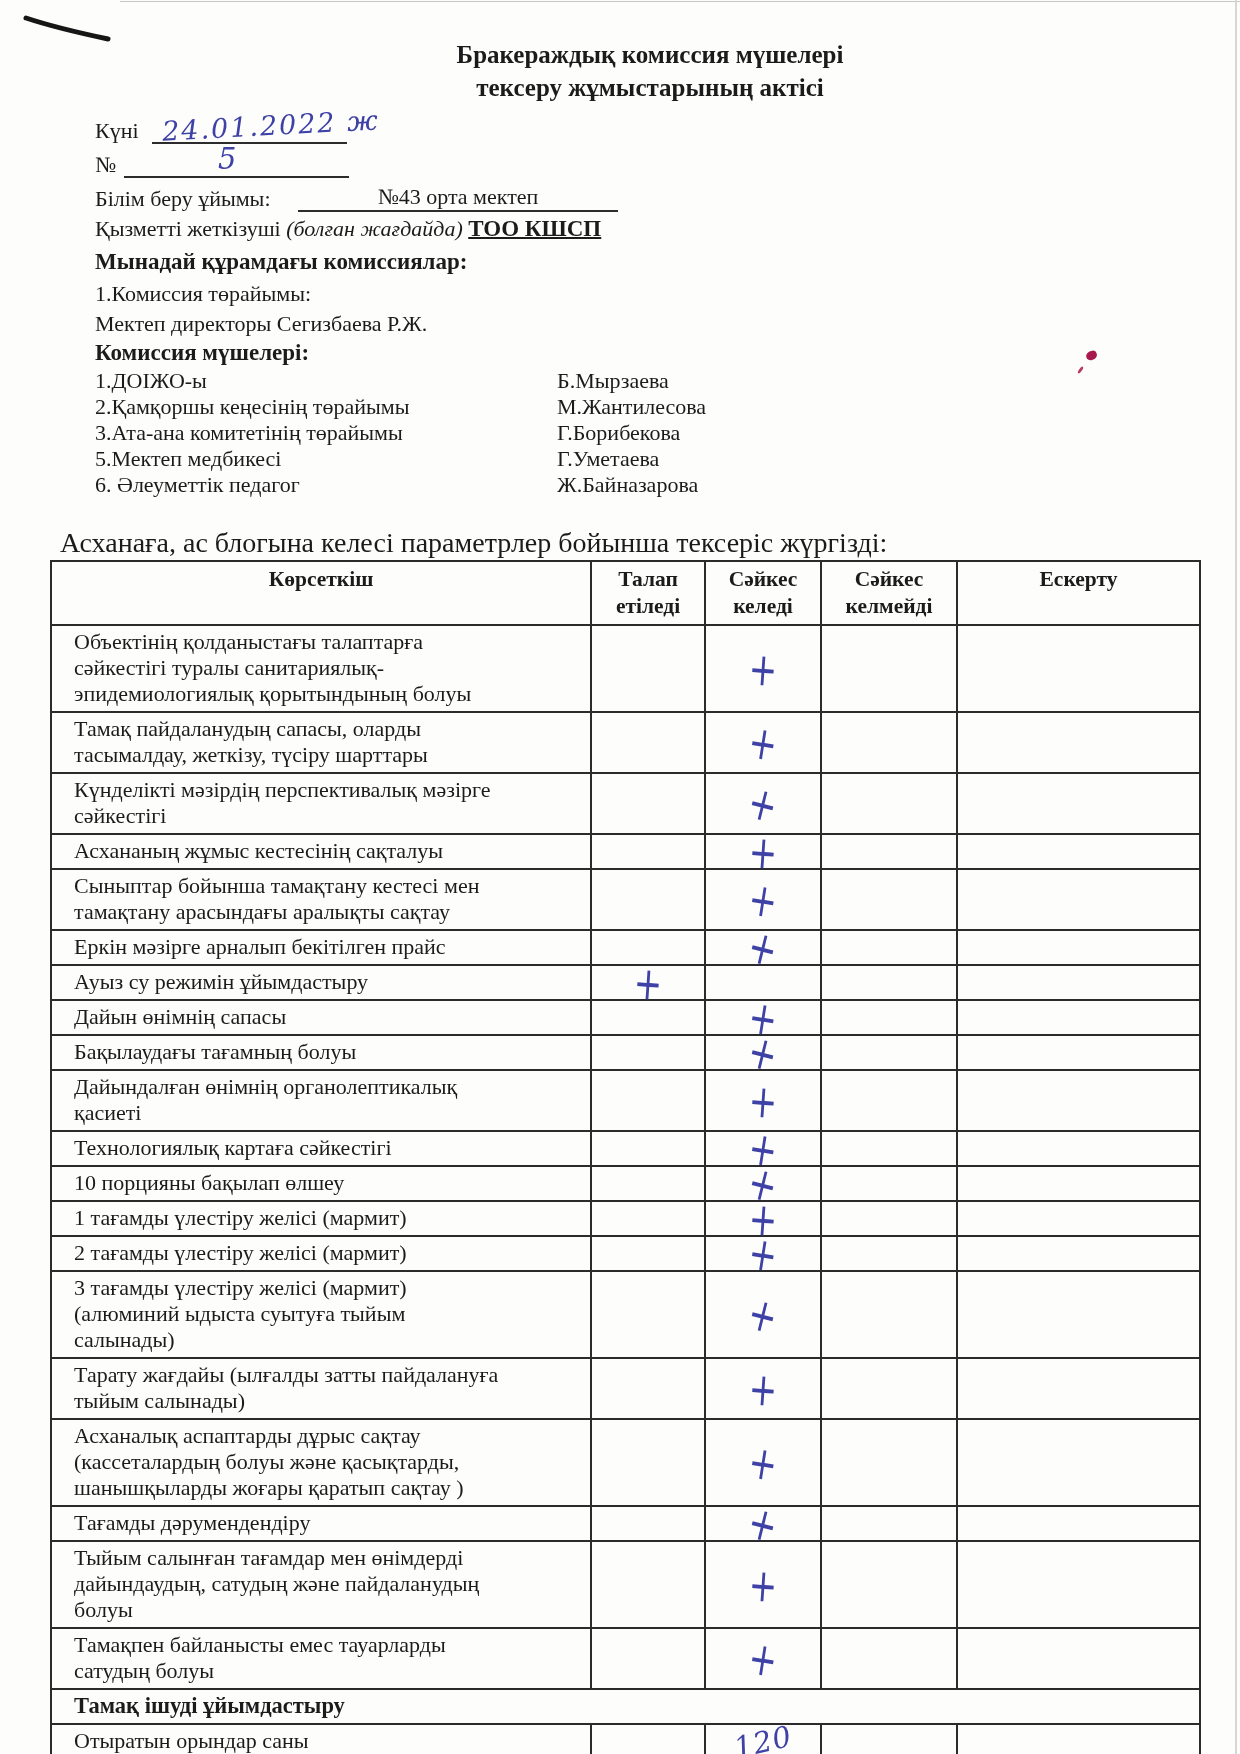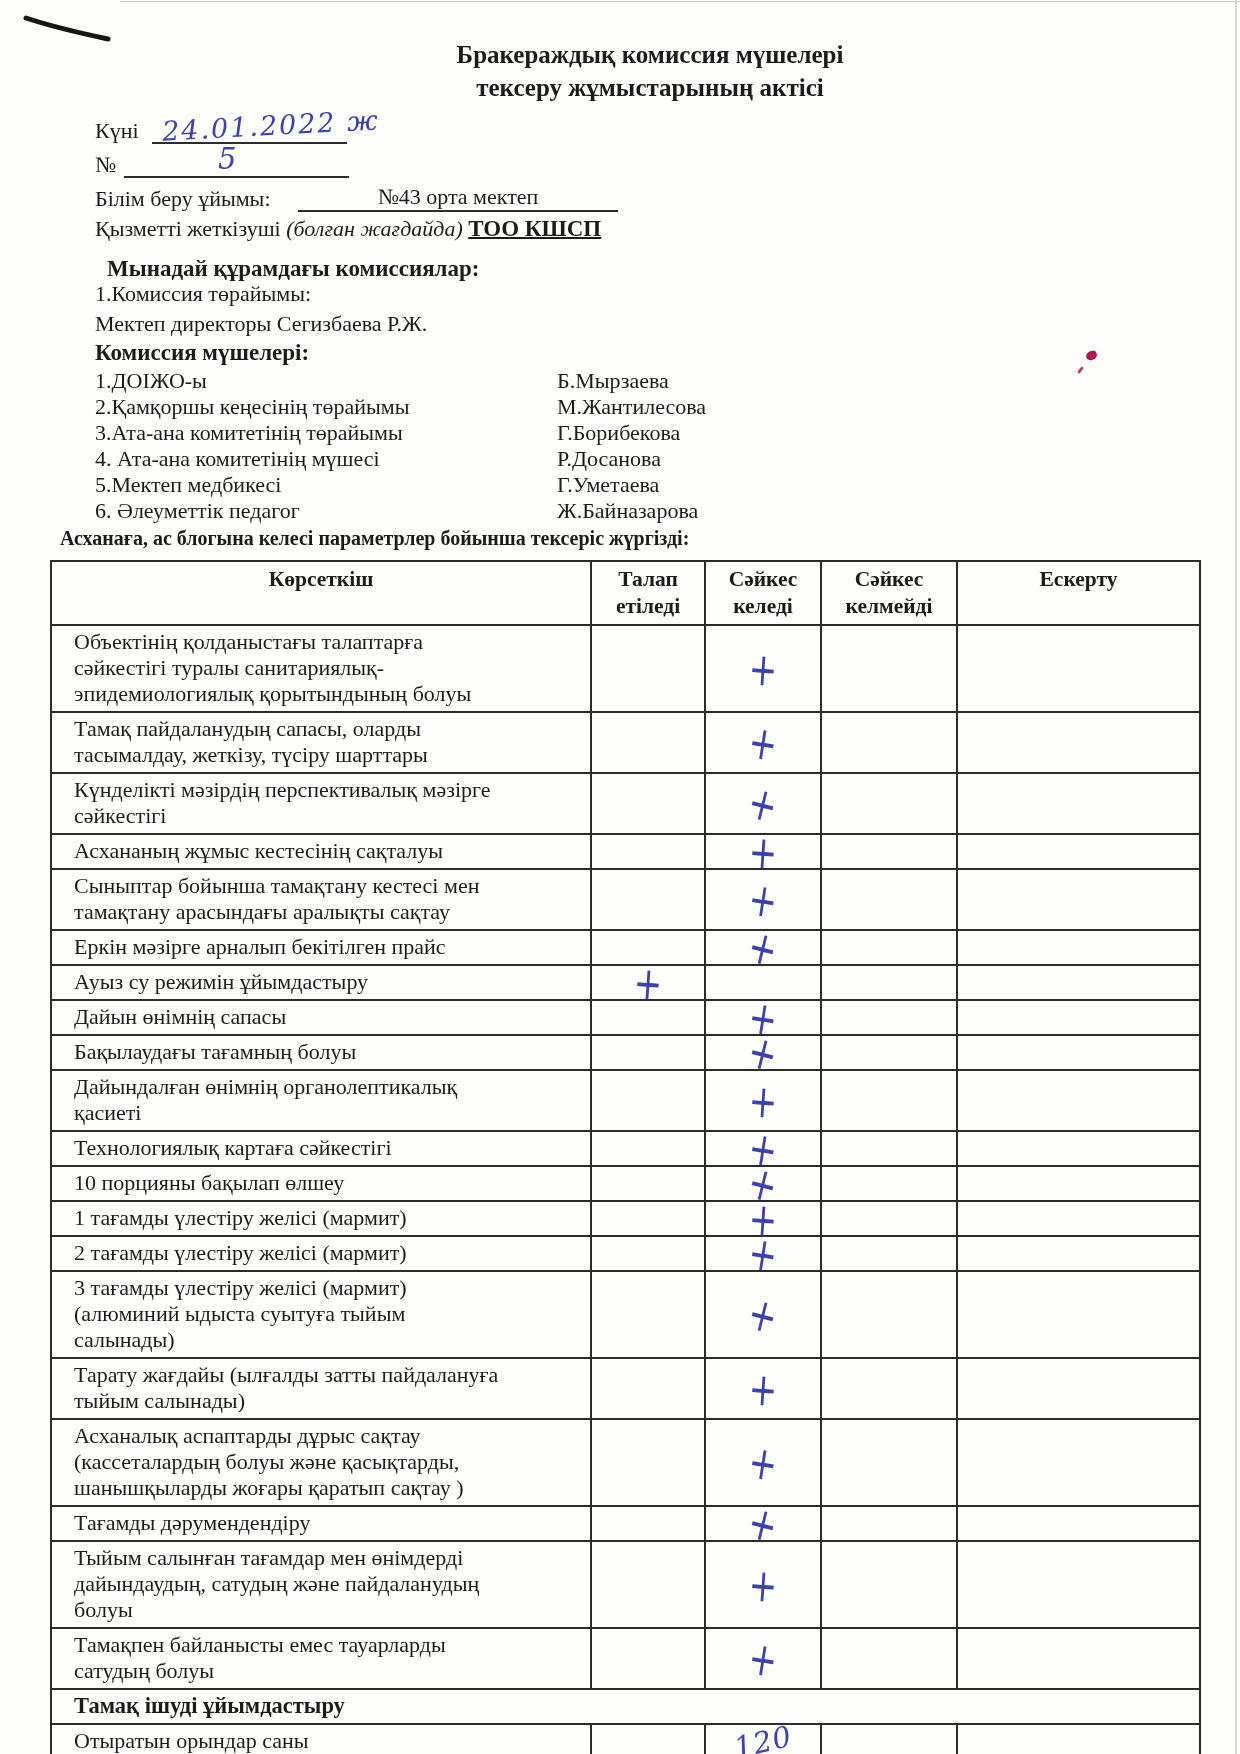--- a/index.html
+++ b/index.html
@@ -32,21 +32,21 @@
   .typed-center { display:inline-block; text-align:center; font-size:22px; }
   .it { font-style:italic; }
   .provider-value { font-weight:bold; text-decoration:underline; text-decoration-thickness:2px; font-size:23px; }
   .bold-line { font-weight:bold; font-size:23px; }
 
   
   .members { position:absolute; left:95px; top:368px; width:760px; }
   .member-row { display:flex; height:26px; line-height:26px; font-size:22px; }
   .member-role { width:462px; }
 
-  .intro { position:absolute; left:60px; top:527px; font-weight:bold; font-size:20px; }
+  .intro { position:absolute; left:60px; top:527px; font-weight:normal; font-size:28px; }
 
   
   table.insp { position:absolute; left:50px; top:560px; width:1149px;
                border-collapse:collapse; table-layout:fixed; }
   .insp th, .insp td { border:2px solid #2b2b2b; vertical-align:top; }
   .insp th { font-size:21.5px; font-weight:bold; line-height:27px; padding:4px 2px; text-align:center; }
   .insp td { font-size:22px; line-height:26px; padding:3px 4px 4px 22px; white-space:pre-line; }
   .insp td.mark-cell { padding:0; position:relative; }
   .insp td.section-cell { font-weight:bold; font-size:22.5px; white-space:nowrap; }
   .check { position:absolute; left:50%; top:50%; color:var(--ink-blue,#3e41a5);
@@ -91,41 +91,37 @@
     <span>Білім беру ұйымы:</span>
     <span class="uline typed-center" style="width:320px; margin-left:22px;">№43 орта мектеп</span>
   </div>
 
   <div class="line" style="top:216px;">
     <span>Қызметті жеткізуші</span>
     <span class="it">(болған жағдайда)</span>
     <span class="provider-value">ТОО КШСП</span>
   </div>
 
-  <div class="line bold-line" style="top:256px;margin-left:12px;">Мынадай құрамдағы комиссиялар:</div>
+  <div class="line bold-line" style="top:249px;">Мынадай құрамдағы комиссиялар:</div>
   <div class="line" style="top:281px;">1.Комиссия төрайымы:</div>
   <div class="line" style="top:311px;">Мектеп директоры  Сегизбаева Р.Ж.</div>
   <div class="line bold-line" style="top:340px;text-align:center;">Комиссия мүшелері:</div>
 
   <div class="members">
       <div class="member-row">
         <span class="member-role">1.ДОІЖО-ы</span>
         <span>Б.Мырзаева</span>
       </div>
       <div class="member-row">
         <span class="member-role">2.Қамқоршы кеңесінің төрайымы</span>
         <span>М.Жантилесова</span>
       </div>
       <div class="member-row">
         <span class="member-role">3.Ата-ана комитетінің төрайымы</span>
         <span>Г.Борибекова</span>
-      </div>
-      <div class="member-row">
-        <span class="member-role">4. Ата-ана комитетінің мүшесі</span>
-        <span>Р.Досанова</span>
       </div>
       <div class="member-row">
         <span class="member-role">5.Мектеп медбикесі</span>
         <span>Г.Уметаева</span>
       </div>
       <div class="member-row">
         <span class="member-role">6. Әлеуметтік педагог</span>
         <span>Ж.Байназарова</span>
       </div>
     </div>

